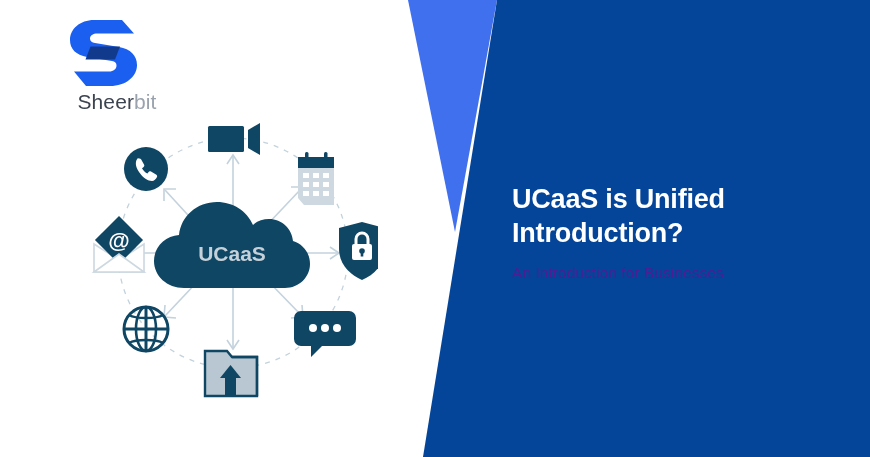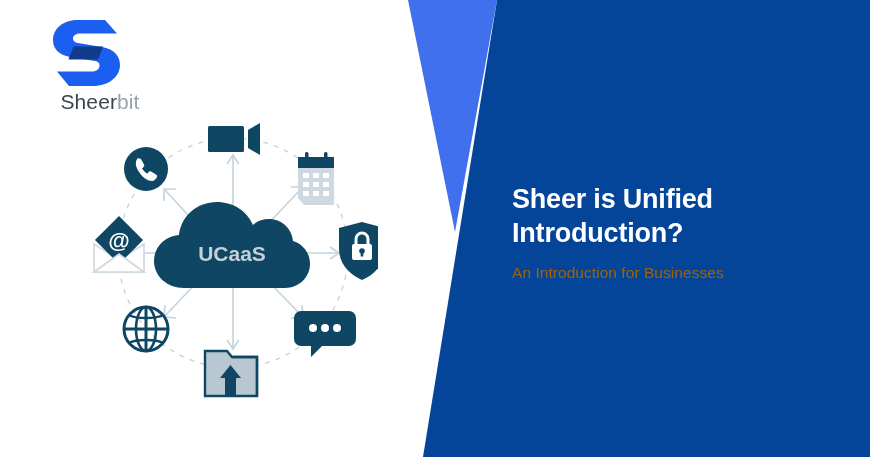--- a/index.html
+++ b/index.html
@@ -23,21 +23,21 @@
   #bg-shapes {
     position: absolute;
     left: 0; top: 0;
     width: 870px;
     height: 457px;
   }
 
   
   #logo-block {
     position: absolute;
-    left: 35px;
+    left: 52px;
     top: 18px;
     width: 130px;
     height: 100px;
   }
   #logo-mark {
     position: absolute;
     left: 16px;
     top: 0;
     width: 72px;
     height: 70px;
@@ -73,21 +73,21 @@
   }
   #headline {
     color: #ffffff;
     font-size: 27px;
     font-weight: bold;
     line-height: 1.27;
     letter-spacing: -.2px;
     margin: 0;
   }
   #subhead {
-    color: #a16207;
+    color: #4c1d95;
     font-size: 15.5px;
     font-weight: normal;
     letter-spacing: .05px;
     margin: 12px 0 0 0;
     line-height: 1.3;
   }
 </style>
 </head>
 <body>
 
@@ -230,19 +230,19 @@
     <g>
       <circle cx="58" cy="61" r="22" fill="#0e4664"></circle>
       <path d="M50 50 c-3 3 -3 8 1 14 c4 6 9 9 13 9 c2 0 4 -2 5 -4 c.5 -1 0 -2 -1 -2.6
                l-5 -2.8 c-1 -.6 -2 -.3 -2.6 .6 l-1 1.4 c-2 -1 -4 -3 -5.4 -5.4 l1.4 -1
                c.9 -.6 1.2 -1.6 .6 -2.6 l-2.8 -5 c-.6 -1 -1.6 -1.5 -2.6 -1 Z" fill="#ffffff"></path>
     </g>
   </svg>
 
   <div id="text-panel">
     <h1 id="headline">
-      <span>Sheer is Unified</span><br>
+      <span>UCaaS is Unified</span><br>
       <span>Introduction?</span>
     </h1>
     <p id="subhead">An Introduction for Businesses</p>
   </div>
 
 </div>
 
 </body></html>

